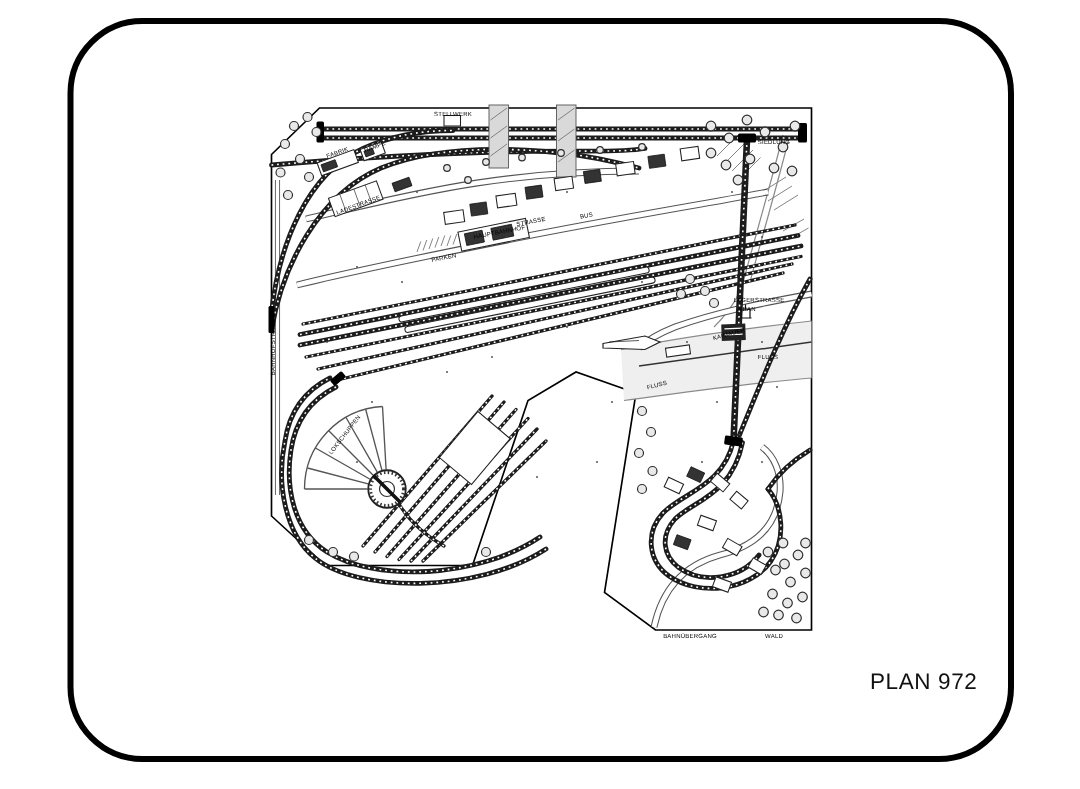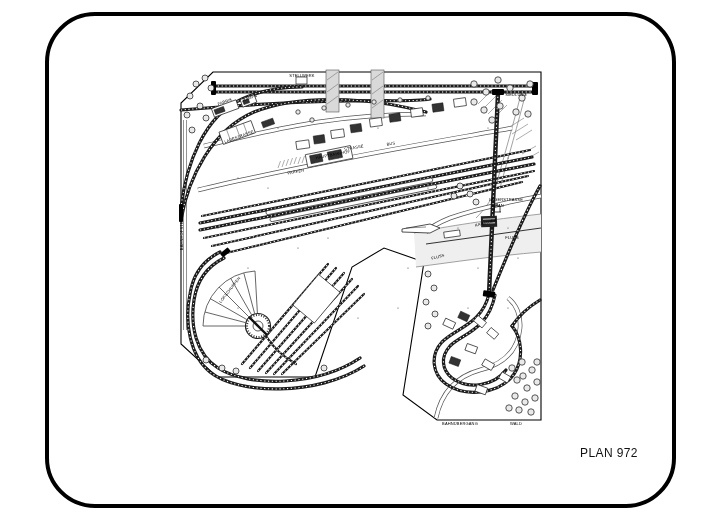--- a/index.html
+++ b/index.html
@@ -12,21 +12,21 @@
     border:4px solid #000;border-radius:50px;background:#fff;
   }
   .plan-region{position:absolute;left:178px;top:68px;width:366px;height:360px;}
   .plan-region svg{position:absolute;left:0;top:0;}
   .lbl{
     position:absolute;font-size:4px;line-height:1;letter-spacing:.15px;
     white-space:nowrap;color:#000;transform:translate(-50%,-50%);
     font-family:"Liberation Sans",sans-serif;
   }
   .plan-number{
-    position:absolute;left:580px;top:446px;font-size:12px;letter-spacing:.4px;
+    position:absolute;left:580px;top:446px;font-size:15px;letter-spacing:.4px;
     color:#111;font-family:"Liberation Sans",sans-serif;
   }
   
   .outline{fill:#fff;stroke:#000;stroke-width:1.1;}
   .trk{stroke:#1c1c1c;stroke-width:3.2;fill:none;stroke-linecap:round;}
   .trk2{stroke:#1c1c1c;stroke-width:2.2;fill:none;stroke-linecap:round;}
   .trk4{stroke:#1c1c1c;stroke-width:4.4;fill:none;stroke-linecap:round;}
   .tie{stroke:#fff;stroke-width:1.05;fill:none;stroke-dasharray:1.2 2.6;}
   .roadc{stroke:#555;stroke-width:4.6;fill:none;}
   .roadf{stroke:#fff;stroke-width:3.2;fill:none;}

